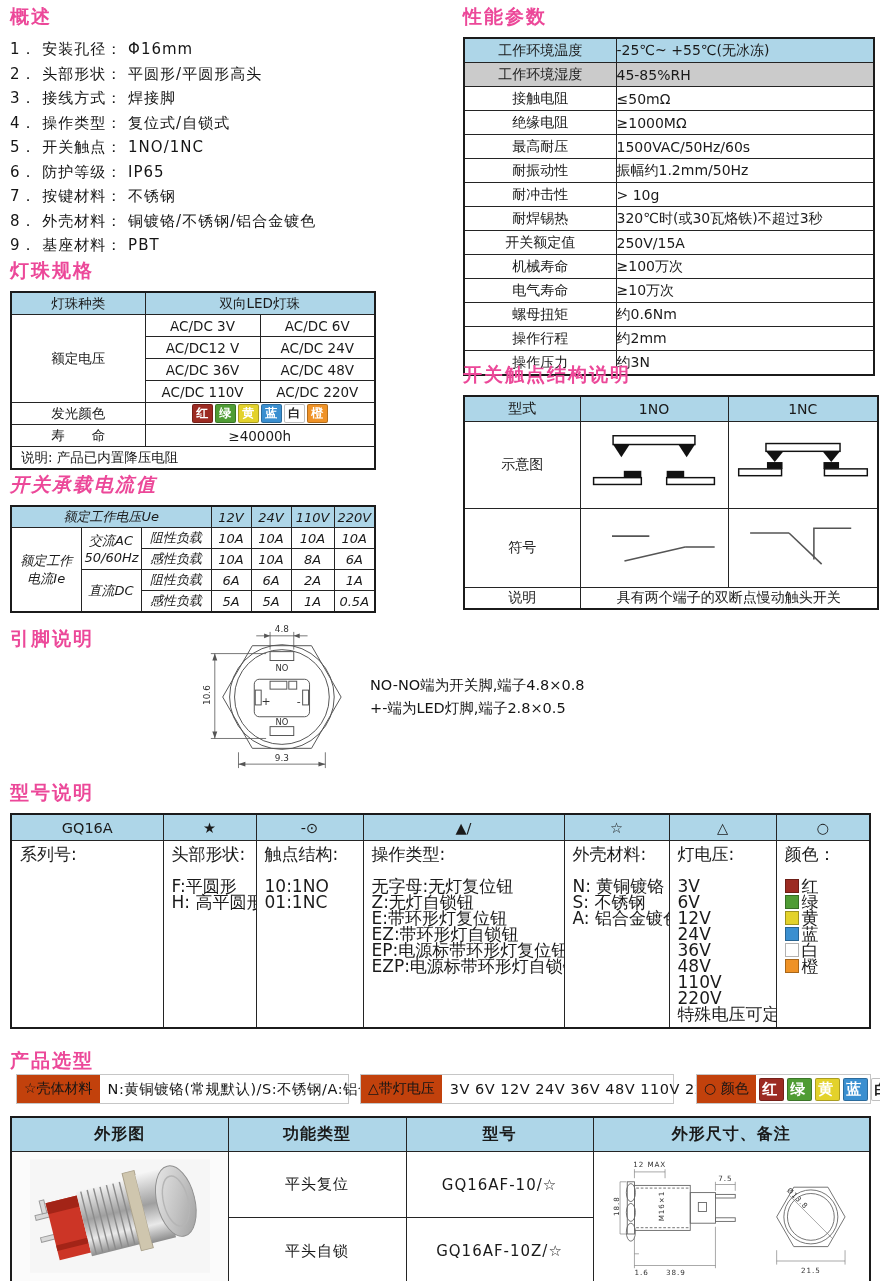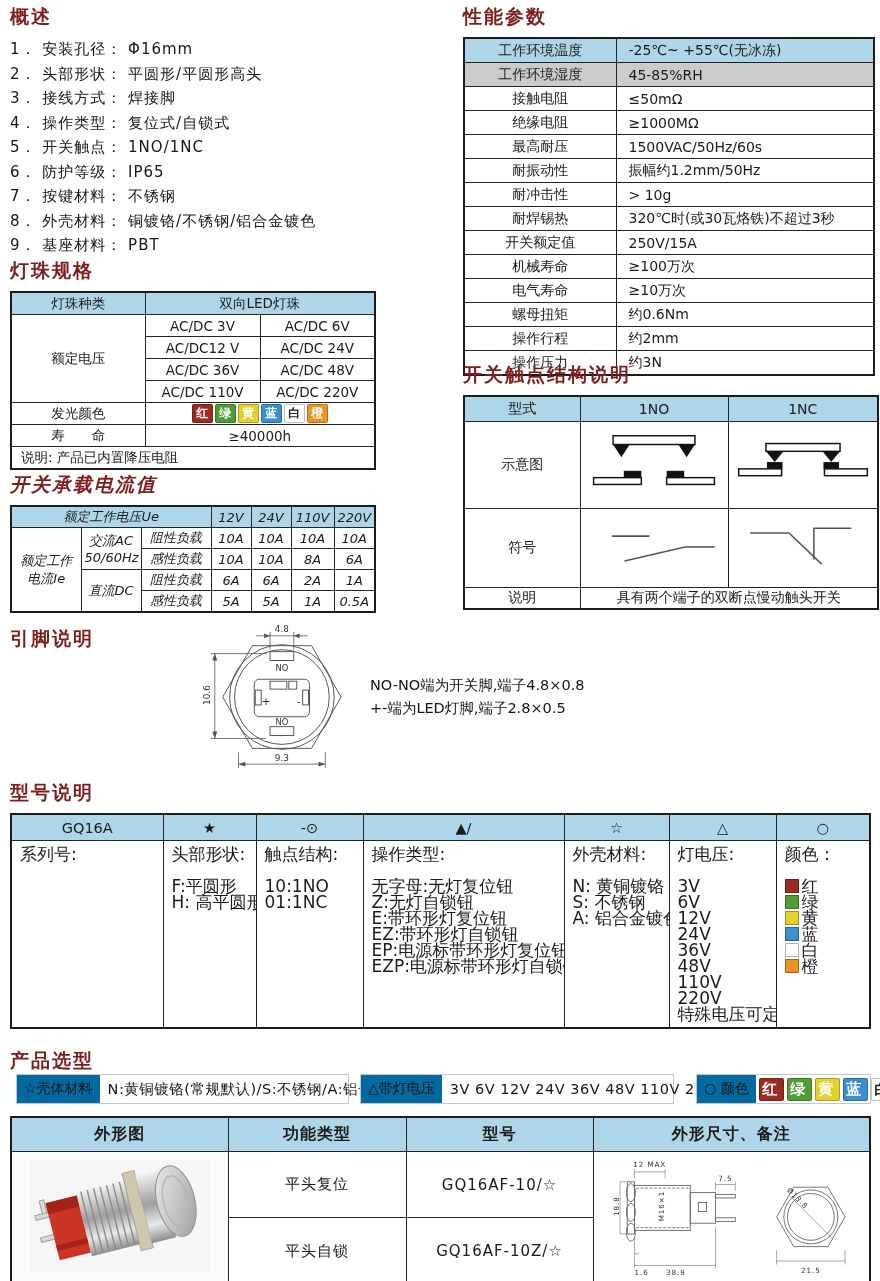--- a/index.html
+++ b/index.html
@@ -1,50 +1,50 @@
 <!DOCTYPE html>
 <html><head>
 <meta charset="utf-8">
 <style>
   html,body { margin:0; padding:0; background:#fff; }
   .page { position:relative; width:880px; height:1281px; background:#fff; overflow:hidden;
           font-family:"DejaVu Sans","Liberation Sans",sans-serif; color:#151515; }
   .sec { position:absolute; }
-  .title { font-size:19px; font-weight:700; margin:0 0 7px 0; letter-spacing:2px; color:#7f1d1d; }
+  .title { font-size:19px; font-weight:700; margin:0 0 7px 0; letter-spacing:2px; color:#ec4899; }
   table { border-collapse:collapse; table-layout:fixed; width:100%; }
   td { border:1px solid #242424; font-size:13.5px; text-align:center; padding:1px 3px; color:#1a1a1a; overflow:hidden; }
   .otab { border:2px solid #1b1b1b; }
   .blue { background:#aed6e8; }
   .gray { background:#cbcbcb; }
   .left { text-align:left; padding-left:9px; }
   
   .ov-item { font-size:15px; line-height:24.5px; letter-spacing:1px; }
   
   .ptab td { height:21px; font-size:14px; }
-  .ptab .pv { text-align:left; padding-left:12px;margin-top:41px; }
+  .ptab .pv { text-align:left; padding-left:0;margin-top:41px; }
   
   .ltab td { height:19px; }
   .badge { display:inline-block; min-width:15px; height:17px; line-height:17px; font-size:12px; font-weight:700;
            padding:0 2px; margin:0 1px; border:1px solid rgba(0,0,0,.25); vertical-align:middle; border-radius:2px; }
   .badge-lg { min-width:19px; height:21px; line-height:21px; font-size:15px; margin:0 1.5px; }
   
   .ctab td { height:18px; font-size:13px; }
   
   .ktab td { font-size:14px; }
   .ktab .hd { height:22px; }
   .diagcell { height:84px; } .symcell { height:76px; }
   
   .mtab .hd { height:23px; font-size:14.5px; }
   .mtab .body td { vertical-align:top; text-align:left; padding:5px 8px; height:170px; font-size:17px; }
   .line { height:16px; line-height:16px; white-space:nowrap; }
   .sw { display:inline-block; width:12px; height:12px; margin-right:3px; border:1px solid rgba(0,0,0,.3); vertical-align:-1px; }
   .note { font-size:14px; margin-top:9px; letter-spacing:1px; }
   
   .bar { position:absolute; height:28px; border:1px solid #c6c6c6; display:flex; align-items:stretch; background:#fff; }
-  .bar .lbl { background:#0369a1; display:flex; align-items:center; padding:0 7px; font-size:14px; white-space:nowrap; }
+  .bar .lbl { background:#c2410c; display:flex; align-items:center; padding:0 7px; font-size:14px; white-space:nowrap; }
   .bar .val { display:flex; align-items:center; padding:0 8px; font-size:14.5px; white-space:nowrap; letter-spacing:0.5px; }
   
   .stab .hd { height:31px; font-size:16px; font-weight:700; }
   .stab td { font-size:15px; letter-spacing:1px; }
   .photocell { background:#fbfbfb; }
   svg text { font-family:"DejaVu Sans","Liberation Sans",sans-serif; fill:#333; }
 </style>
 </head>
 <body>
 

